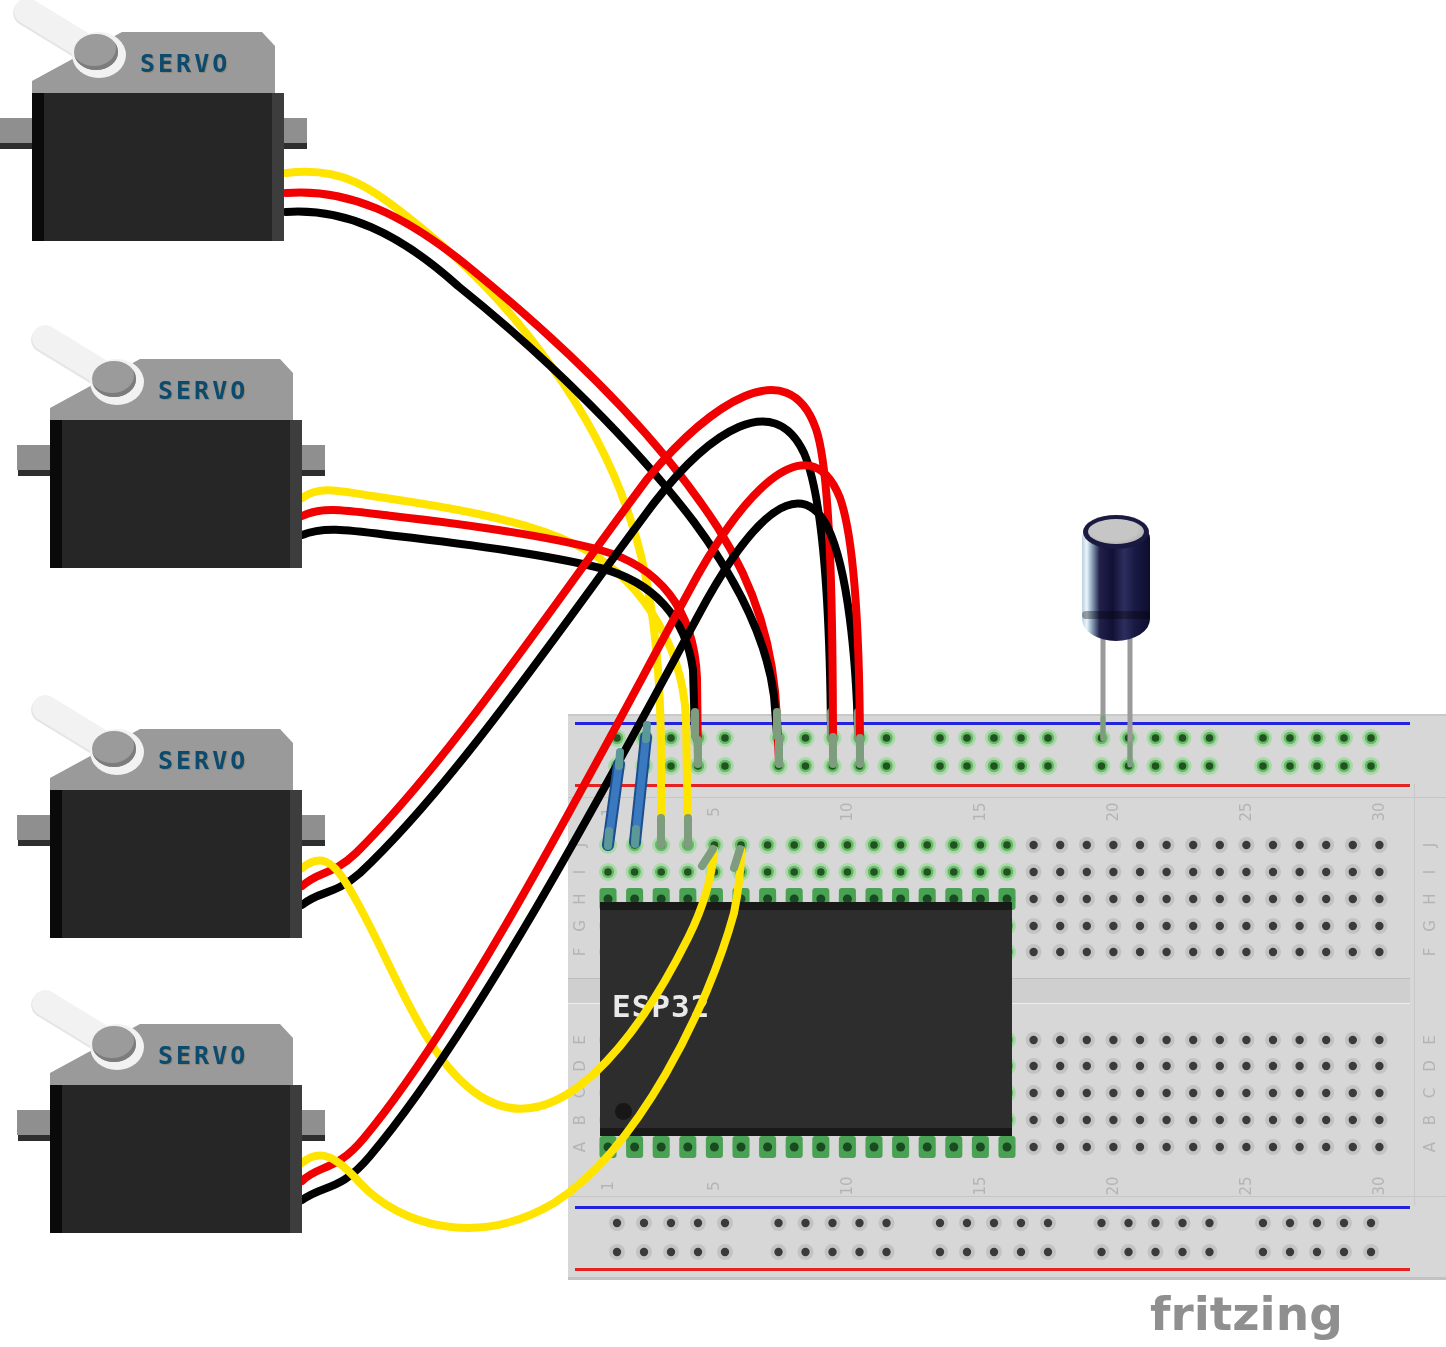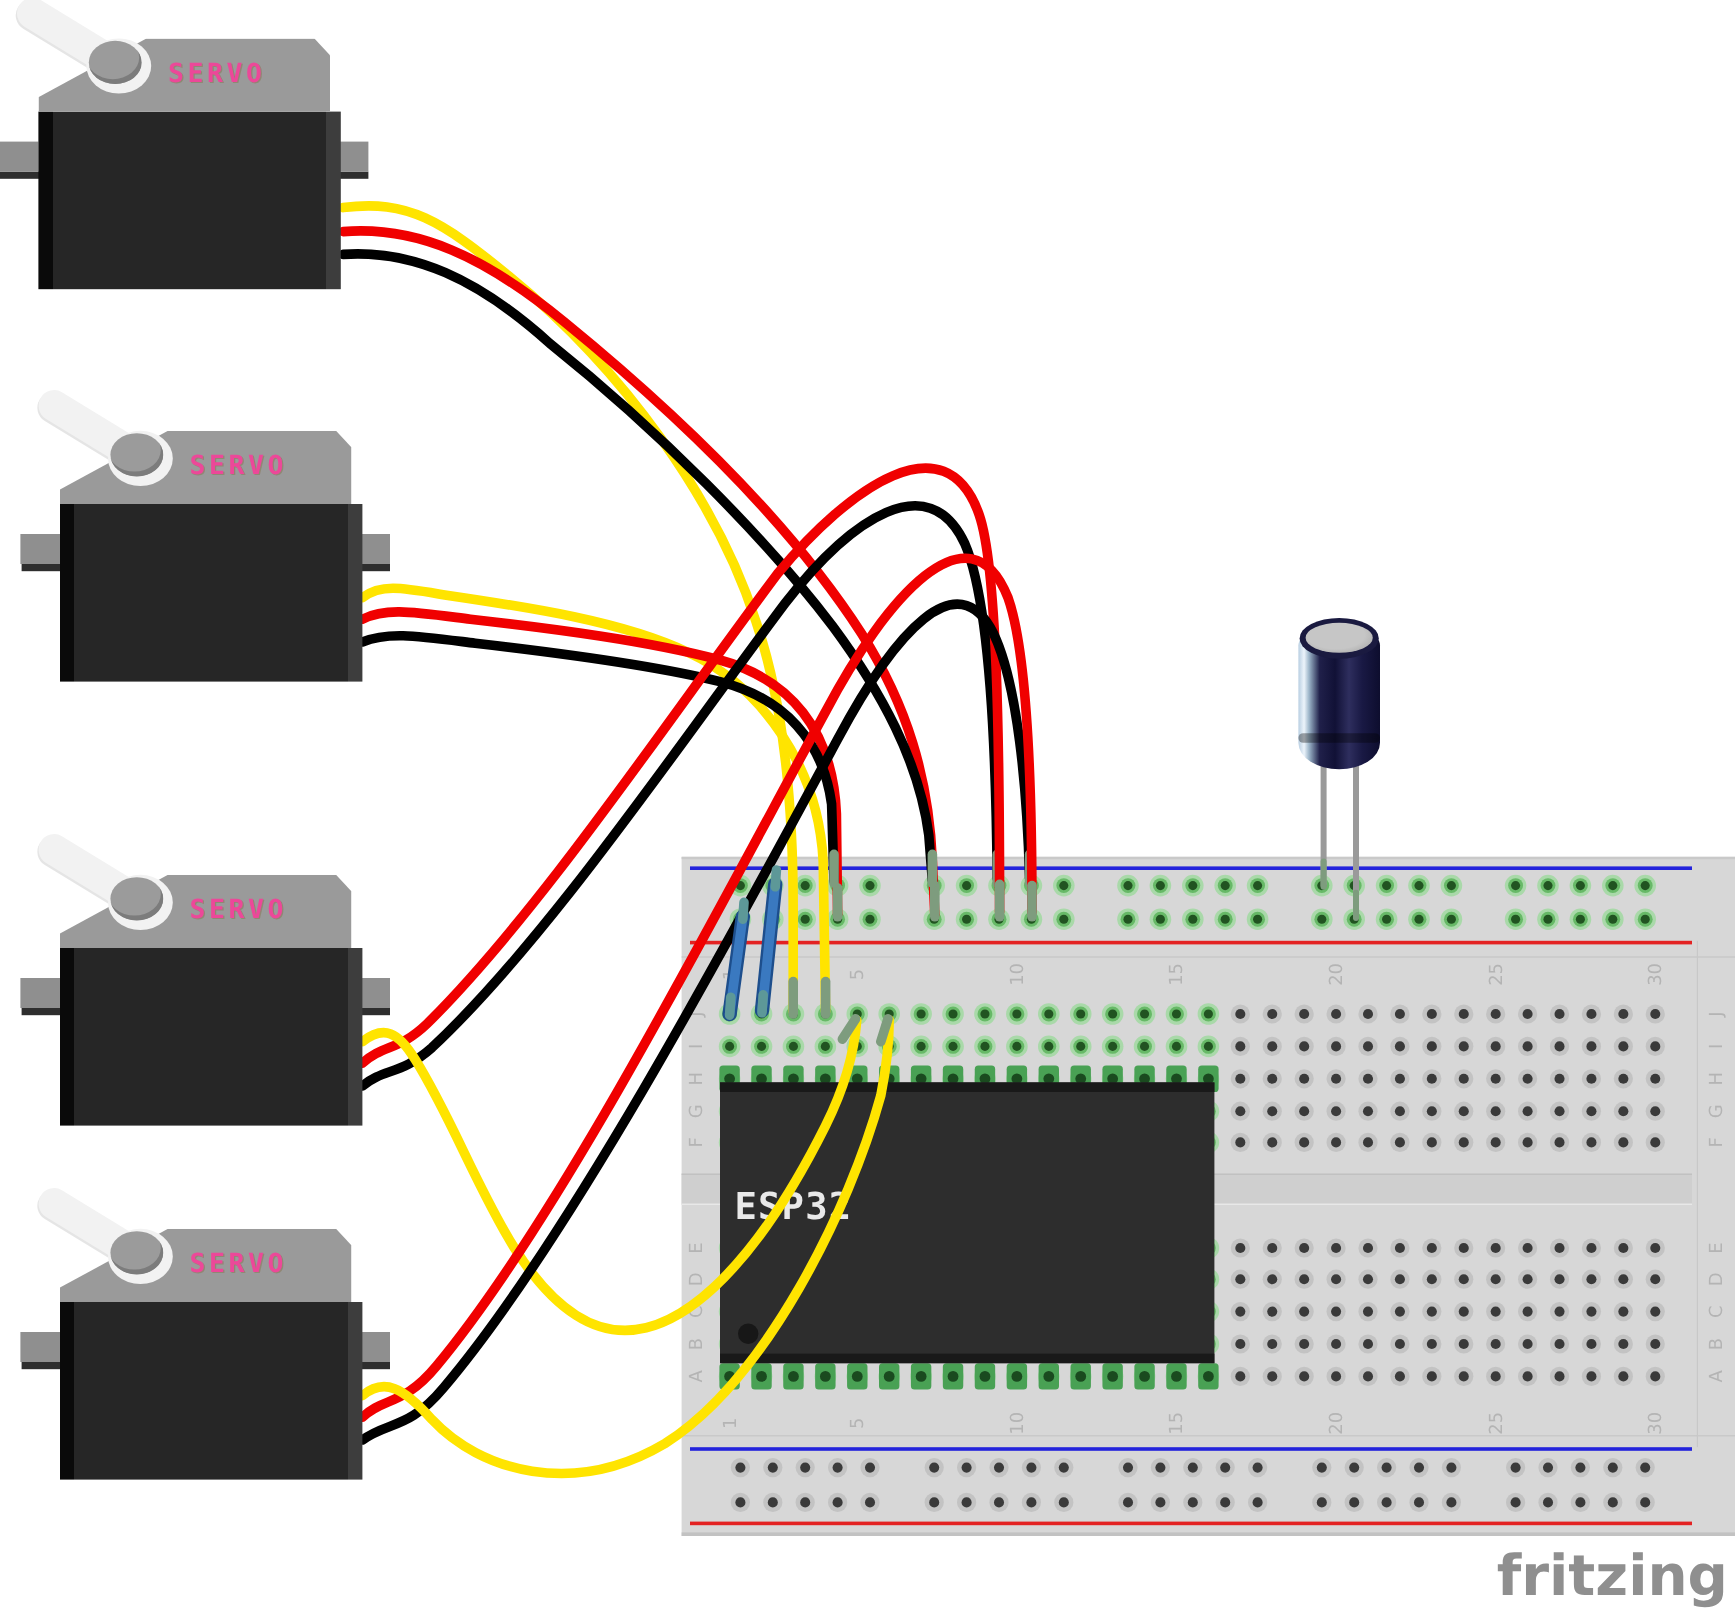--- a/index.html
+++ b/index.html
@@ -44,25 +44,25 @@
   .servo .body{position:absolute;left:38px;top:90px;width:252px;height:148px;
       background:linear-gradient(90deg,#0a0a0a 0px,#0a0a0a 12px,#262626 12px,#262626 240px,#3d3d3d 240px);}
   .servo .cap{position:absolute;left:38px;top:29px;width:243px;height:61px;background:#9a9a9a;
       clip-path:polygon(90px 0,230px 0,100% 14px,100% 100%,0 100%,0 49px);}
   .servo .horn-arm{position:absolute;left:14px;top:17px;width:110px;height:26px;border-radius:13px;
       background:#f2f2f2;transform:rotate(31.4deg);box-shadow:0 2px 0 rgba(0,0,0,0.10);}
   .servo .horn-ring{position:absolute;left:78px;top:29px;width:54px;height:46px;border-radius:50%;background:#f2f2f2;}
   .servo .horn-hub{position:absolute;left:80px;top:31px;width:44px;height:36px;border-radius:50%;background:#9b9b9b;
       box-shadow:inset -2px -4px 0 #7c7c7c;}
   .servo .servo-label{position:absolute;left:146px;top:46px;font-family:"DejaVu Sans Mono",monospace;
-      font-weight:bold;font-size:22px;letter-spacing:3px;color:#ec4899;
+      font-weight:bold;font-size:25px;letter-spacing:3px;color:#0c4a6e;
       text-shadow:1px 1px 0 rgba(120,80,0,0.25);}
 
   
-  .watermark{position:absolute;left:1150px;top:1286px;width:290px;text-align:right;
+  .watermark{position:absolute;left:1150px;top:1286px;width:290px;
       font-family:"DejaVu Sans",sans-serif;font-weight:bold;font-size:47px;color:#8f8f8f;letter-spacing:0px;}
 </style>
 </head>
 <body>
 
 <div class="scene">
 
   <div class="board" id="board" style="left: 568px; top: 714px; width: 878px; height: 566px; background: rgb(215, 215, 215);">
     <div class="edge-top"></div>
     <div class="edge-bottom"></div>

